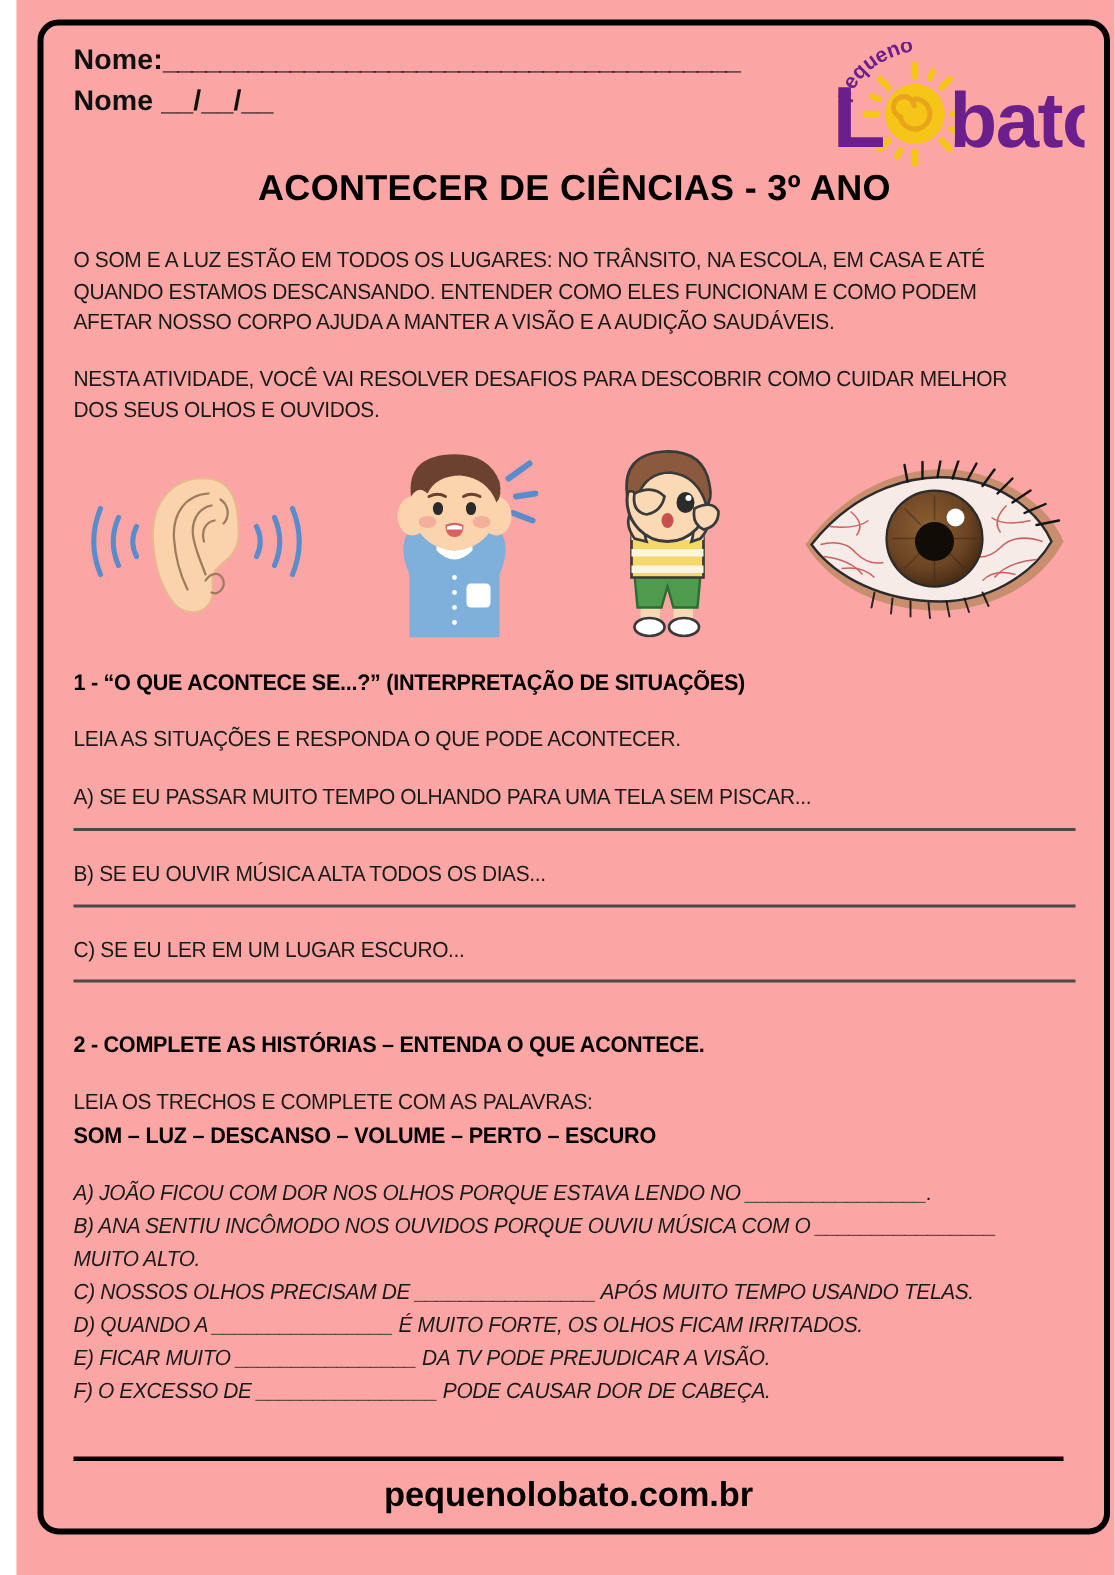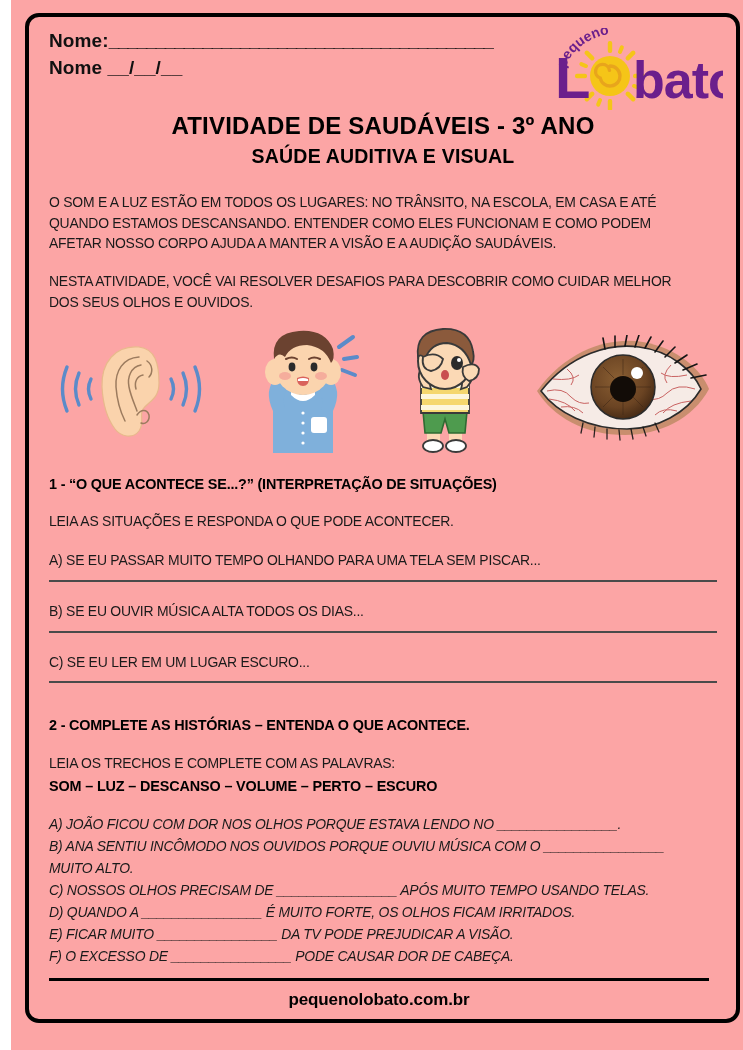--- a/index.html
+++ b/index.html
@@ -164,21 +164,21 @@
     left: 38px;
     right: 38px;
     bottom: 40px;
   }
   .footer-rule {
     border-top: 3px solid #000;
     width: 100%;
   }
   .footer-text {
     text-align: center;
-    font-size: 17px;
+    font-size: 23px;
     font-weight: bold;
     color: #000;
     margin-top: 9px;
     letter-spacing: -0.1px;
   }
 </style>
 </head>
 <body>
 
 <div class="page">
@@ -227,22 +227,21 @@
             <textPath href="#arcpath" startOffset="2%">pequeno</textPath>
           </text>
 
           <text x="8" y="70" font-family="'Liberation Sans', sans-serif" font-size="58" font-weight="bold" fill="#6B1F8C">L</text>
 
           <text x="86" y="70" font-family="'Liberation Sans', sans-serif" font-size="52" font-weight="bold" fill="#6B1F8C" letter-spacing="-1">bato</text>
         </svg>
       </div>
     </div>
 
-    <div class="title-main">ATIVIDADE DE SAUDÁVEIS - 3º ANO</div>
-    <div class="title-sub">SAÚDE AUDITIVA E VISUAL</div>
+    <div class="title-main">ACONTECER DE CIÊNCIAS - 3º ANO</div>
 
     <div class="body-text intro-1">O SOM E A LUZ ESTÃO EM TODOS OS LUGARES: NO TRÂNSITO, NA ESCOLA, EM CASA E ATÉ QUANDO ESTAMOS DESCANSANDO. ENTENDER COMO ELES FUNCIONAM E COMO PODEM AFETAR NOSSO CORPO AJUDA A MANTER A VISÃO E A AUDIÇÃO SAUDÁVEIS.</div>
     <div class="body-text intro-2">NESTA ATIVIDADE, VOCÊ VAI RESOLVER DESAFIOS PARA DESCOBRIR COMO CUIDAR MELHOR DOS SEUS OLHOS E OUVIDOS.</div>
 
     <div class="illus-row">
 
       <div class="illus">
         <svg width="160" height="120" viewBox="0 0 160 120" xmlns="http://www.w3.org/2000/svg">
           <g stroke="#5B8BC9" stroke-width="3.4" fill="none" stroke-linecap="round">
             <path d="M 14 38 q -9 22 0 44"></path>

